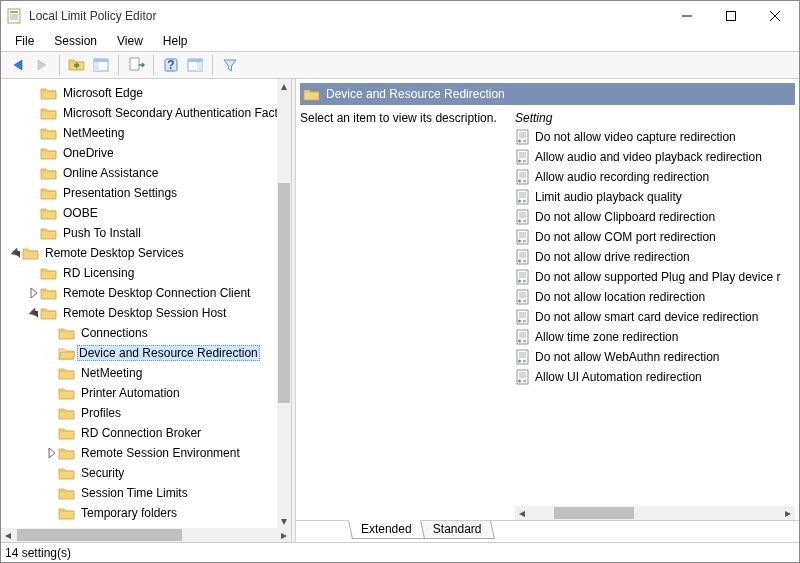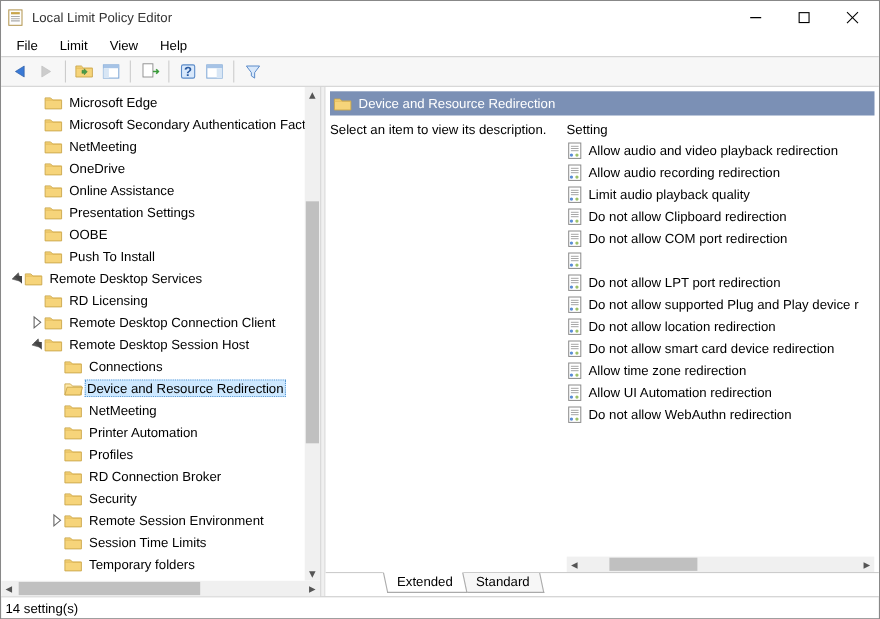--- a/index.html
+++ b/index.html
@@ -49,21 +49,21 @@
   .hscroll { height:14px; background:#f0f0f0; display:flex; align-items:center; }
   .hscroll .arrow{width:14px;display:flex;align-items:center;justify-content:center;color:#555;}
   .hscroll .thumb{ background:#c0c0c0; height:12px; }
 
   
   .cat-header { margin: 4px 4px 0 4px; height: 22px; background: #7b90b5; color: #fff; display: flex; align-items: center; padding: 0 4px; }
   .cat-header .folder-icon{ margin-right:6px;}
   .cat-body { display:flex; padding: 6px 4px 0 4px; gap: 10px; flex:1; min-height:0; }
   .desc-col { width: 205px; color:#000; }
   .list-col { flex:1; min-width:0; overflow:hidden; position:relative; }
-  .list-header { font-weight: normal; color:#000; padding-bottom:2px; }
+  .list-header { font-weight: normal; color:#000; padding-bottom:2px;font-style:italic; }
   .setting-list {}
   .setting-row { display:flex; align-items:center; height:20px; white-space:nowrap; }
   .policy-icon { width:16px; height:16px; margin-right:4px; flex:0 0 16px;}
   .list-hscroll-wrap{ position:absolute; bottom:0; left:0; right:0;}
 
   
   .tabs { height: 22px; border-top: 1px solid #ccc; display:flex; align-items:flex-start; padding-left: 55px; background:#fff;}
   .tab { position:relative; padding: 1px 10px 2px 10px; font-size:12px; color:#000; border:1px solid #aaa; border-top:none; background:#f7f7f7; transform:skewX(12deg); margin-left:-1px;}
   .tab span{display:inline-block; transform:skewX(-12deg);}
   .tab.active{ background:#fff; border-top:1px solid #fff; margin-top:-1px; z-index:2;}
@@ -132,21 +132,21 @@
         <svg width="10" height="10">
           <line x1="0" y1="0" x2="10" y2="10" stroke="#000" stroke-width="1"></line>
           <line x1="10" y1="0" x2="0" y2="10" stroke="#000" stroke-width="1"></line>
         </svg>
       </div>
   </div>
 </div>
 
 <div class="menu-bar">
   <div class="menu-item">File</div>
-  <div class="menu-item">Limit</div>
+  <div class="menu-item">Session</div>
   <div class="menu-item">View</div>
   <div class="menu-item">Help</div>
 </div>
 
 <div class="toolbar">
   <div class="tb" title="Back">
     <svg width="16" height="16">
         <path d="M12 3 L4 8 L12 13 Z" fill="#3a7ad6" stroke="#2a5aa0" stroke-width="0.6"></path>
       </svg>
   </div>
@@ -354,37 +354,37 @@
           <div class="row">
             <span class="ind" style="width: 42px;"></span>
             <span class="tw"></span>
             <span class="folder-icon"><svg width="16" height="14">
                 <use href="#folder-closed"></use>
               </svg></span>
             <span class="lbl">RD Connection Broker</span>
           </div>
           <div class="row">
             <span class="ind" style="width: 42px;"></span>
-            <span class="tw"></span>
-            <span class="folder-icon"><svg width="16" height="14">
-                <use href="#folder-closed"></use>
-              </svg></span>
-            <span class="lbl">Security</span>
-          </div>
-          <div class="row">
-            <span class="ind" style="width: 42px;"></span>
             <span class="tw">
               <svg width="14" height="14">
                 <use href="#twisty-closed"></use>
               </svg>
             </span>
             <span class="folder-icon"><svg width="16" height="14">
                 <use href="#folder-closed"></use>
               </svg></span>
             <span class="lbl">Remote Session Environment</span>
+          </div>
+          <div class="row">
+            <span class="ind" style="width: 42px;"></span>
+            <span class="tw"></span>
+            <span class="folder-icon"><svg width="16" height="14">
+                <use href="#folder-closed"></use>
+              </svg></span>
+            <span class="lbl">Security</span>
           </div>
           <div class="row">
             <span class="ind" style="width: 42px;"></span>
             <span class="tw"></span>
             <span class="folder-icon"><svg width="16" height="14">
                 <use href="#folder-closed"></use>
               </svg></span>
             <span class="lbl">Session Time Limits</span>
           </div>
           <div class="row">
@@ -426,20 +426,26 @@
       <div class="desc-col">
         <span>Select an item to view its description.</span>
       </div>
       <div class="list-col">
         <div class="list-header">Setting</div>
         <div class="setting-list" id="settings">
             <div class="setting-row">
               <span class="policy-icon"><svg width="16" height="16">
                   <use href="#policy"></use>
                 </svg></span>
+              <span>Do not allow video capture redirection</span>
+            </div>
+            <div class="setting-row">
+              <span class="policy-icon"><svg width="16" height="16">
+                  <use href="#policy"></use>
+                </svg></span>
               <span>Allow audio and video playback redirection</span>
             </div>
             <div class="setting-row">
               <span class="policy-icon"><svg width="16" height="16">
                   <use href="#policy"></use>
                 </svg></span>
               <span>Allow audio recording redirection</span>
             </div>
             <div class="setting-row">
               <span class="policy-icon"><svg width="16" height="16">
@@ -456,26 +462,21 @@
             <div class="setting-row">
               <span class="policy-icon"><svg width="16" height="16">
                   <use href="#policy"></use>
                 </svg></span>
               <span>Do not allow COM port redirection</span>
             </div>
             <div class="setting-row">
               <span class="policy-icon"><svg width="16" height="16">
                   <use href="#policy"></use>
                 </svg></span>
-            </div>
-            <div class="setting-row">
-              <span class="policy-icon"><svg width="16" height="16">
-                  <use href="#policy"></use>
-                </svg></span>
-              <span>Do not allow LPT port redirection</span>
+              <span>Do not allow drive redirection</span>
             </div>
             <div class="setting-row">
               <span class="policy-icon"><svg width="16" height="16">
                   <use href="#policy"></use>
                 </svg></span>
               <span>Do not allow supported Plug and Play device r</span>
             </div>
             <div class="setting-row">
               <span class="policy-icon"><svg width="16" height="16">
                   <use href="#policy"></use>
@@ -491,27 +492,27 @@
             <div class="setting-row">
               <span class="policy-icon"><svg width="16" height="16">
                   <use href="#policy"></use>
                 </svg></span>
               <span>Allow time zone redirection</span>
             </div>
             <div class="setting-row">
               <span class="policy-icon"><svg width="16" height="16">
                   <use href="#policy"></use>
                 </svg></span>
+              <span>Do not allow WebAuthn redirection</span>
+            </div>
+            <div class="setting-row">
+              <span class="policy-icon"><svg width="16" height="16">
+                  <use href="#policy"></use>
+                </svg></span>
               <span>Allow UI Automation redirection</span>
-            </div>
-            <div class="setting-row">
-              <span class="policy-icon"><svg width="16" height="16">
-                  <use href="#policy"></use>
-                </svg></span>
-              <span>Do not allow WebAuthn redirection</span>
             </div>
           </div>
         <div class="list-hscroll-wrap">
           <div class="hscroll">
             <div class="arrow">◂</div>
             <div style="width:25px"></div>
             <div class="thumb" style="width:80px"></div>
             <div style="flex:1"></div>
             <div class="arrow">▸</div>
           </div>

